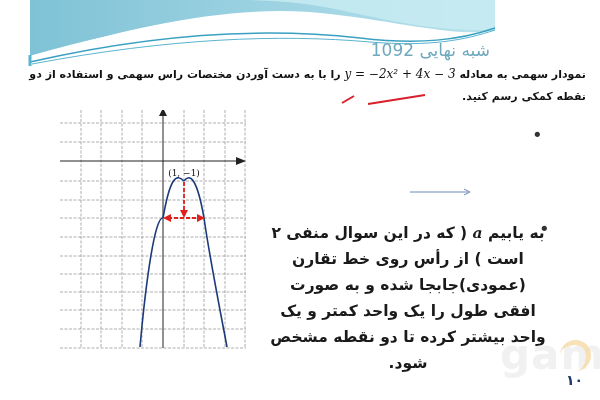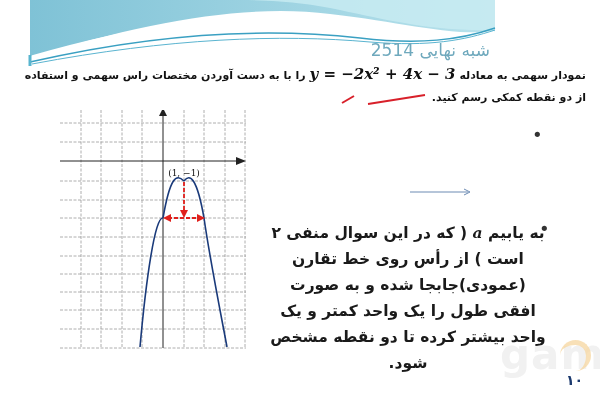--- a/index.html
+++ b/index.html
@@ -1,21 +1,21 @@
 <!DOCTYPE html>
 <html><head>
 <meta charset="utf-8">
 <style>
   html,body{margin:0;padding:0;}
   body{width:600px;height:400px;position:relative;overflow:hidden;background:#ffffff;font-family:"DejaVu Sans",sans-serif;}
   .slide{position:absolute;left:0;top:0;width:600px;height:400px;}
   .banner{position:absolute;left:0;top:0;width:600px;height:70px;}
   .subtitle{position:absolute;right:110px;top:40px;font-family:"DejaVu Sans",sans-serif;font-size:17px;color:#6fa9bd;direction:rtl;letter-spacing:0.5px;}
   .question{position:absolute;left:15px;right:14px;top:63px;direction:rtl;text-align:right;font-size:11px;font-weight:bold;color:#111;line-height:22px;}
-  .question .eq{font-family:"DejaVu Serif",serif;font-weight:bold;font-style:italic;font-size:15px;direction:ltr;unicode-bidi:embed;}
+  .question .eq{font-family:"DejaVu Serif",serif;font-weight:normal;font-style:italic;font-size:12px;direction:ltr;unicode-bidi:embed;}
   .graph{position:absolute;left:60px;top:110px;width:200px;height:280px;}
   .bullet1{position:absolute;left:290px;top:127px;width:250px;direction:rtl;text-align:right;font-size:15.5px;font-weight:bold;color:#1a1a1a;line-height:22px;}
   .bullet2{position:absolute;left:268px;top:220px;width:280px;direction:rtl;text-align:center;font-size:15.5px;font-weight:bold;color:#1a1a1a;line-height:26px;}
   .dot{position:absolute;font-size:18px;color:#333;}
   .dot1{left:532px;top:124px;}
   .dot2{left:539px;top:218px;}
   .bullet2 .a{font-family:"DejaVu Serif",serif;font-style:italic;}
   .page-num{position:absolute;left:533px;top:372px;font-size:14px;font-weight:bold;color:#1c3a6e;margin-left:33px;}
   .watermark{position:absolute;left:500px;top:330px;font-size:42px;font-weight:bold;color:#f1f1f1;letter-spacing:1px;font-family:"DejaVu Sans",sans-serif;}
   .wm-arc{position:absolute;left:560px;top:340px;width:26px;height:26px;border-top:5px solid #f7d9a6;border-right:5px solid #f7d9a6;border-radius:50%;opacity:0.8;}
@@ -33,21 +33,21 @@
       </linearGradient>
     </defs>
     <path d="M30,0 L495,0 L495,33 C440,34 400,22 330,14 C250,4 150,20 30,58 Z" fill="url(#g1)"></path>
     <path d="M240,0 L495,0 L495,30 C430,32 380,18 330,8 C300,2 270,0 240,0 Z" fill="#c9ecf2" opacity="0.8"></path>
     <path d="M30,58 C140,26 250,10 330,18 C390,24 430,40 495,33" stroke="#ffffff" stroke-width="4" fill="none"></path>
     <path d="M30,62 C160,32 270,28 360,38 C420,45 460,40 495,28" stroke="#3aa0c2" stroke-width="1.5" fill="none"></path>
     <path d="M32,64 C170,38 280,34 370,42 C430,47 465,40 495,30" stroke="#5ab4d0" stroke-width="1" fill="none"></path>
     <path d="M30,55 L30,66" stroke="#58b5cf" stroke-width="3"></path>
   </svg>
 
-  <div class="subtitle">شبه نهایی 2514</div>
+  <div class="subtitle">شبه نهایی 1092</div>
 
   <div class="question">
     <span>نمودار سهمی به معادله</span>
     <span class="eq">y = −2x² + 4x − 3</span>
     <span>را با به دست آوردن مختصات راس سهمی و استفاده از دو نقطه کمکی رسم کنید.</span>
   </div>
 
   <svg style="position:absolute;left:330px;top:85px;" width="120" height="25">
     <line x1="12" y1="18" x2="24" y2="11" stroke="#d8202a" stroke-width="2"></line>
     <line x1="38" y1="19" x2="95" y2="10" stroke="#d8202a" stroke-width="2"></line>

